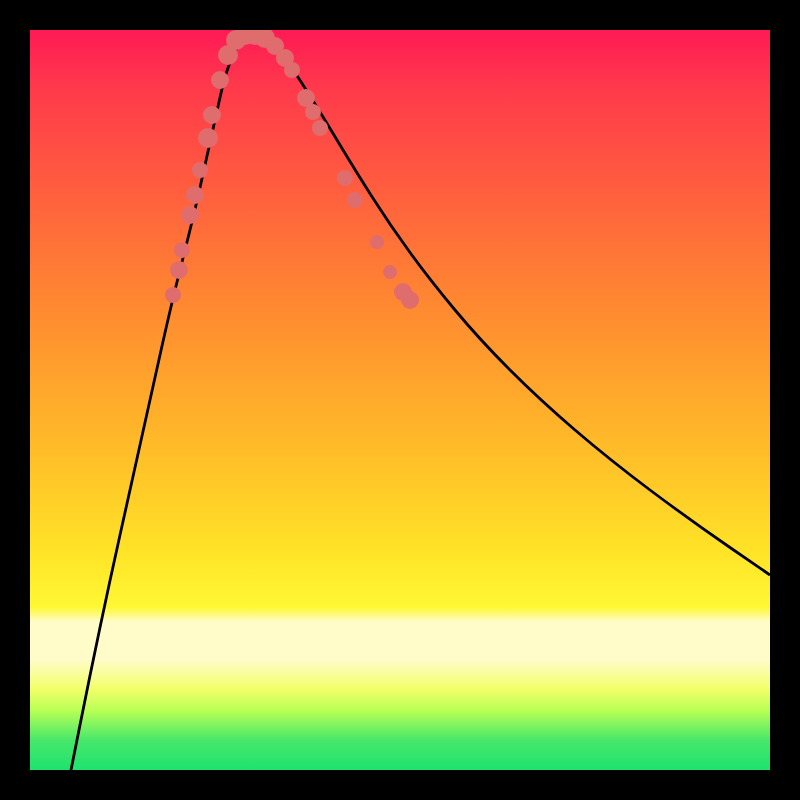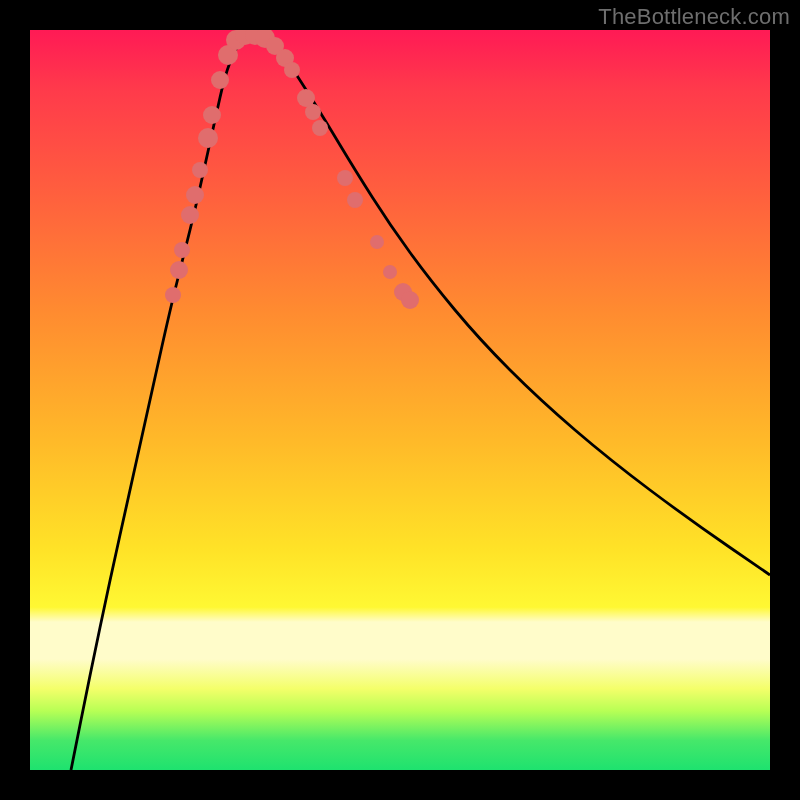--- a/index.html
+++ b/index.html
@@ -56,21 +56,20 @@
     top: 0;
     left: 0;
     width: 740px;
     height: 740px;
   }
 </style>
 </head>
 <body>
 
 <div class="frame">
-  <div class="watermark">TheBottleneck.com</div>
   <div class="plot">
     <svg class="curve" viewBox="0 0 740 740" preserveAspectRatio="none">
       <g id="curve-path">
           <path d="M 41 740 Q 41 740 50.5 692.5 Q 60 645 70 597.5 Q 80 550 90 505 Q 100 460 110 415 Q 120 370 130 325 Q 140 280 147.5 250 Q 155 220 160 200 Q 165 180 170 157.5 Q 175 135 180 112.5 Q 185 90 190 67.5 Q 195 45 200 32.5 Q 205 20 210 12.5 Q 215 5 222.5 5 Q 230 5 240 12.5 Q 250 20 260 35 Q 270 50 282.5 70 Q 295 90 310 115 Q 325 140 342.5 167.5 Q 360 195 380 222.5 Q 400 250 425 280 Q 450 310 480 340 Q 510 370 545 400 Q 580 430 620 460 Q 660 490 700 517.5 T 740 545" fill="none" stroke="#000000" stroke-width="2.8"></path>
         </g>
       <g id="markers">
           <circle cx="143" cy="265" r="8" fill="#e06d6d" stroke="#c05858" stroke-width="0"></circle>
           <circle cx="149" cy="240" r="9" fill="#e06d6d" stroke="#c05858" stroke-width="0"></circle>
           <circle cx="152" cy="220" r="8" fill="#e06d6d" stroke="#c05858" stroke-width="0"></circle>
           <circle cx="160" cy="185" r="9" fill="#e06d6d" stroke="#c05858" stroke-width="0"></circle>

